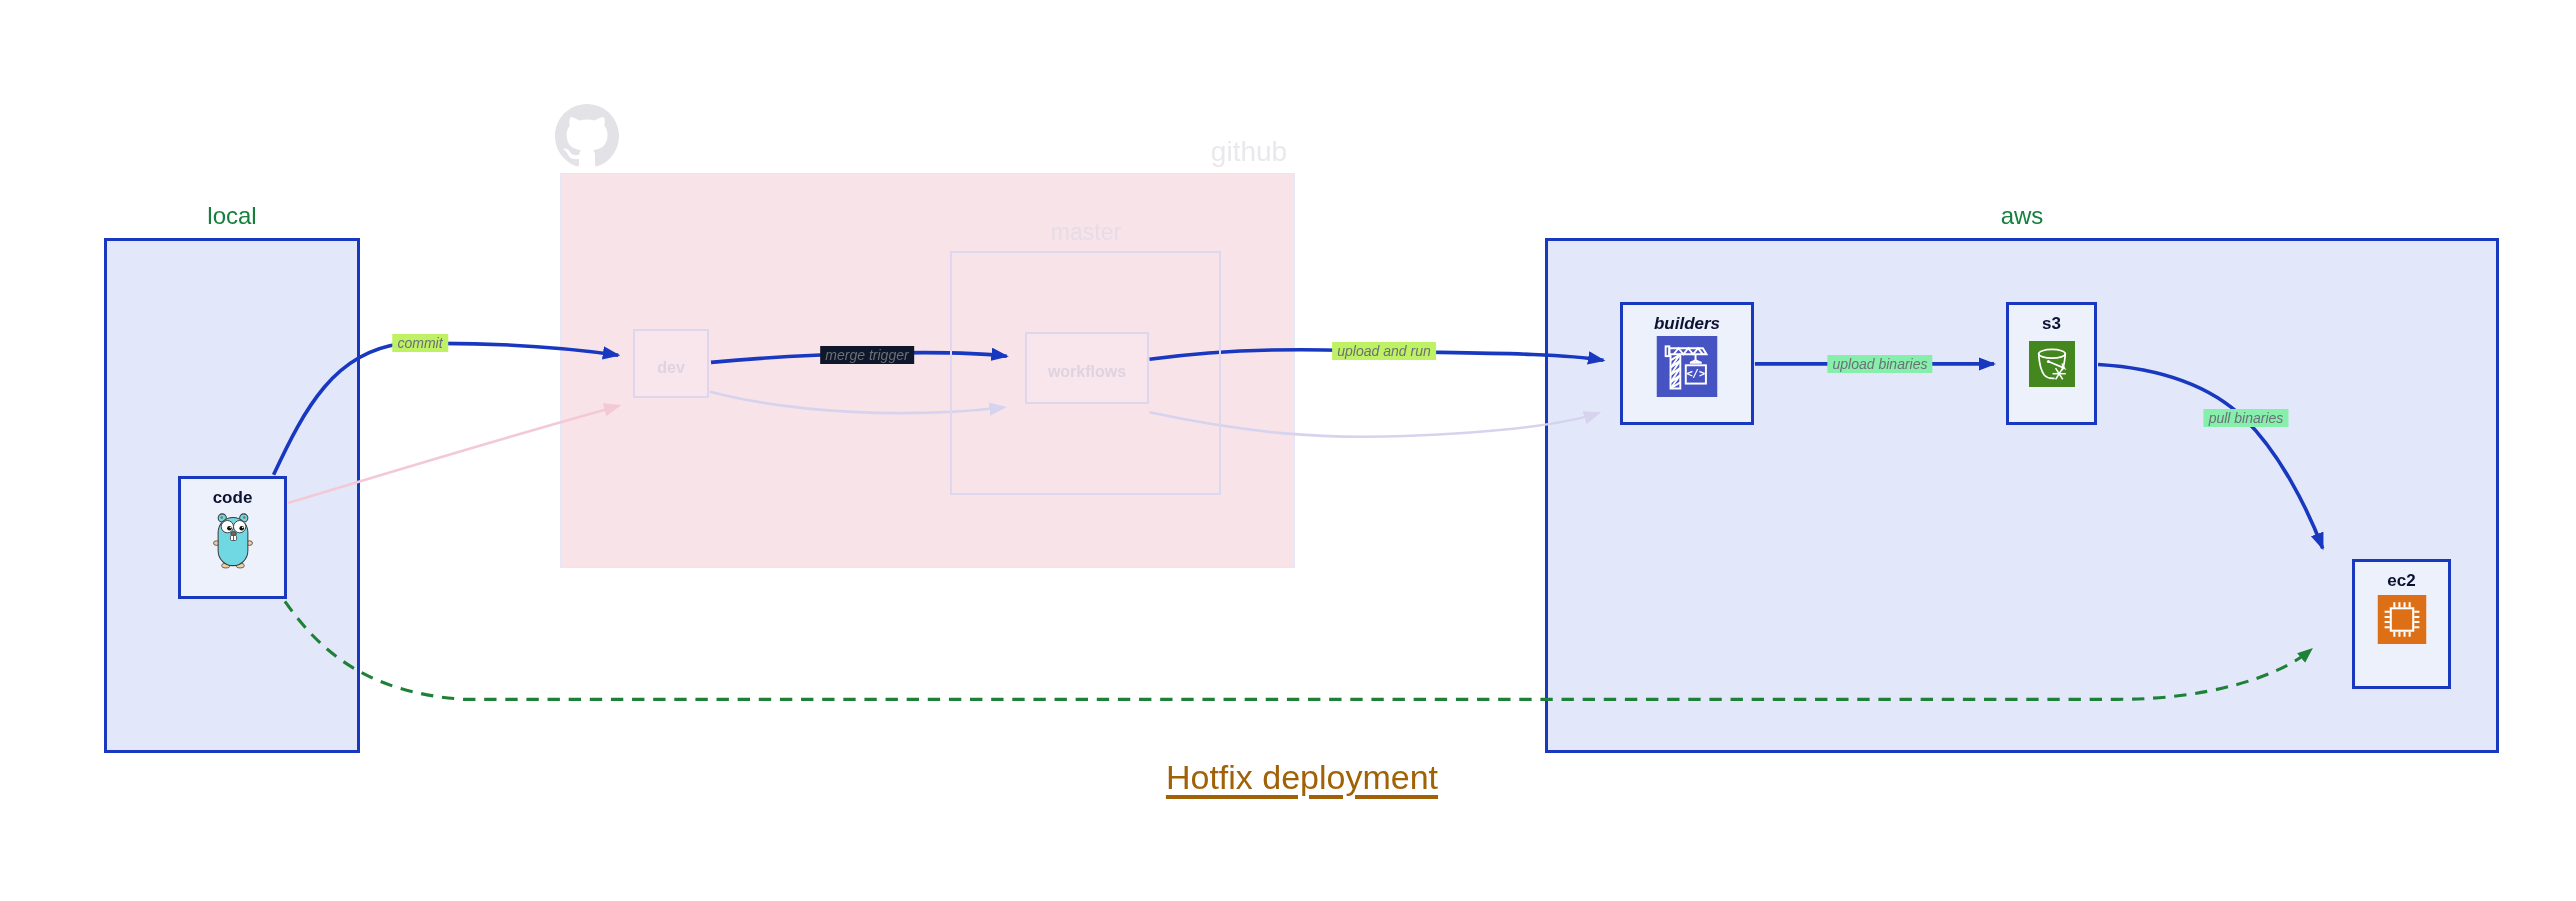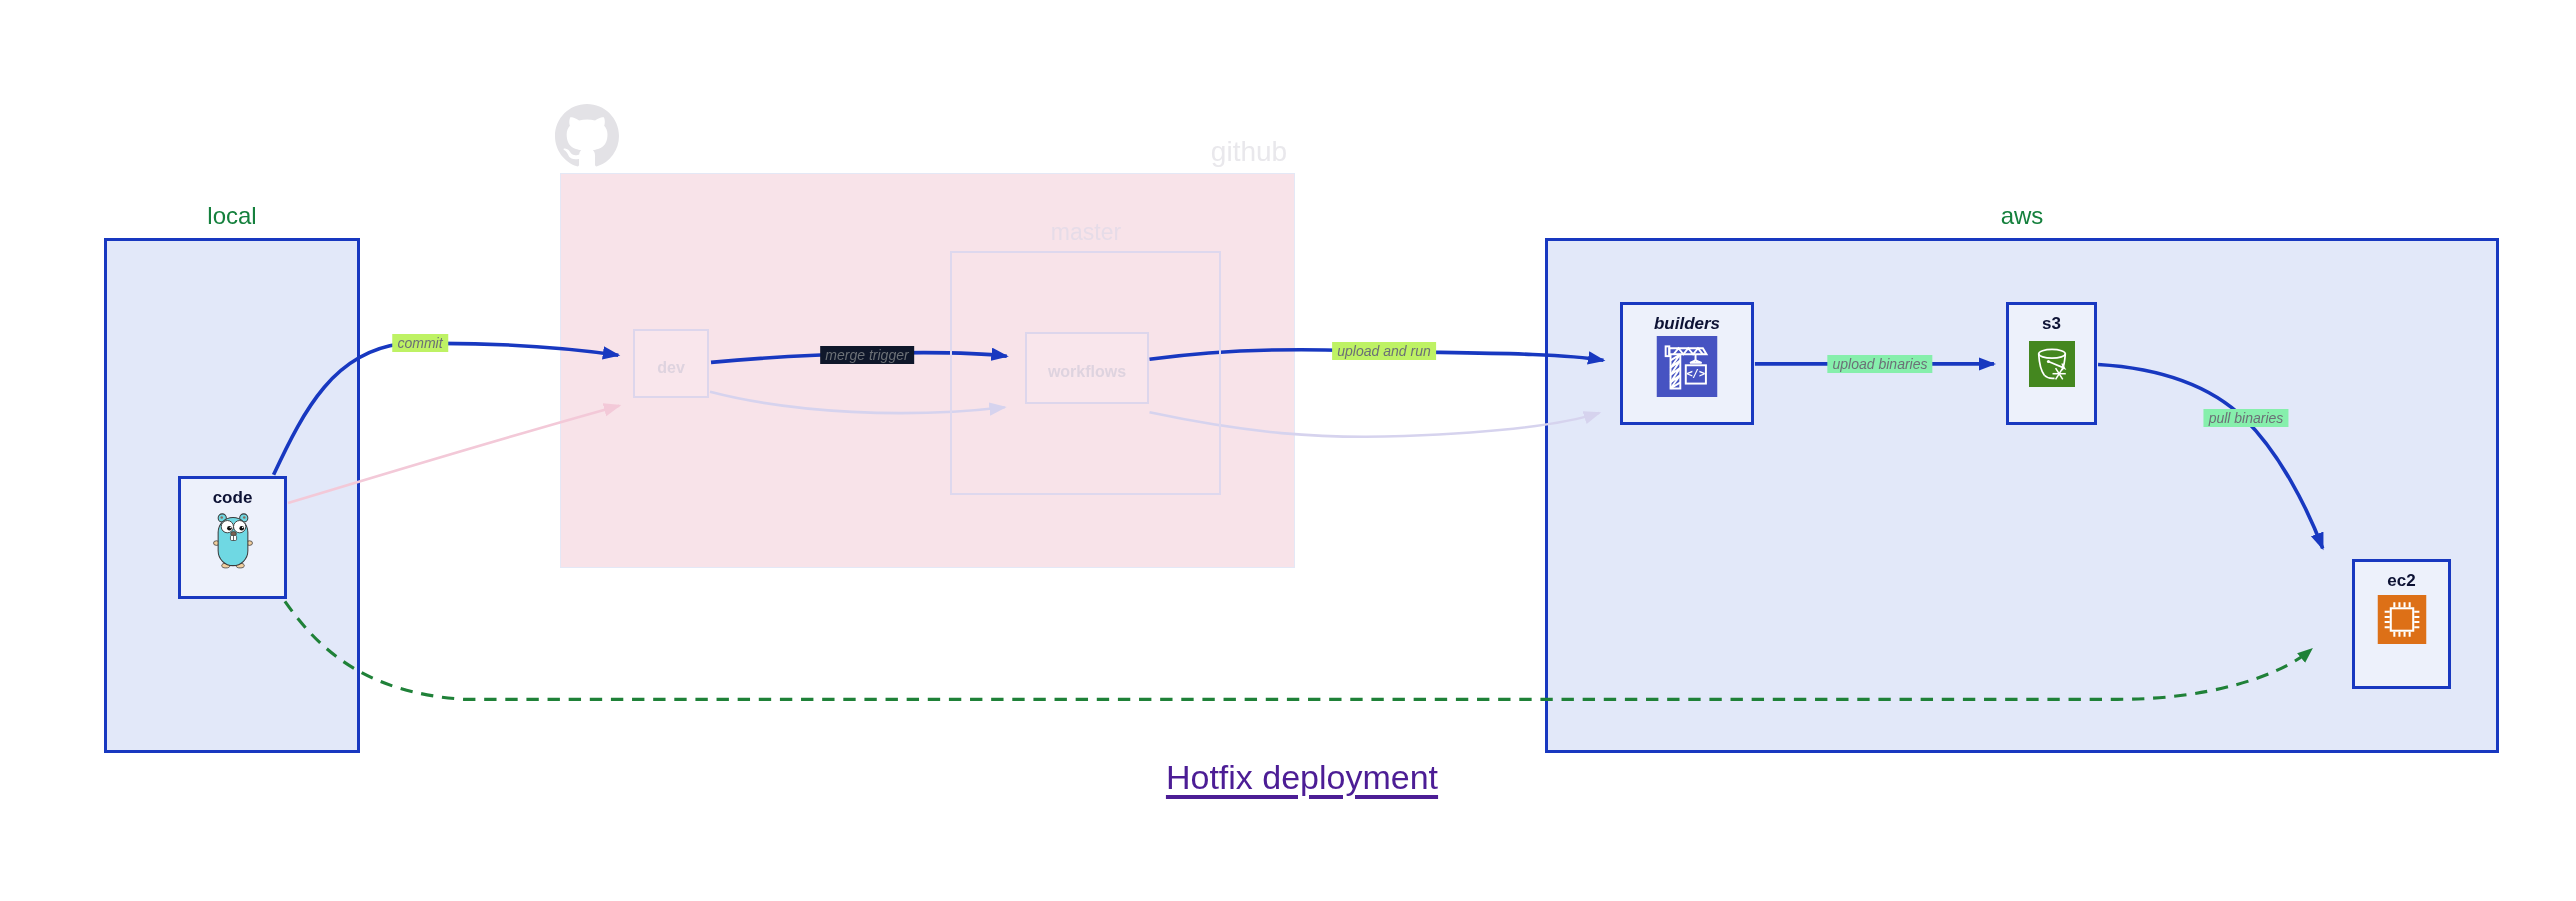--- a/index.html
+++ b/index.html
@@ -23,21 +23,21 @@
                           transform:translate(-50%,-50%);font-size:16px;}
   .node-icon{position:absolute;left:50%;transform:translateX(-50%);}
   
   svg.edges{position:absolute;left:0;top:0;z-index:1;}
   .edge-label{position:absolute;transform:translate(-50%,-50%);font-style:italic;font-size:14px;
               color:#6b7076;z-index:3;white-space:nowrap;padding:1px 5.2px;}
   .edge-label.on-white{background:#bef264;}
   .edge-label.on-pink{background:#0f172a;}
   .edge-label.on-blue{background:#86efac;text-align:right;}
   
-  .title{position:absolute;transform:translateX(-50%);font-size:34px;color:#4c1d95;z-index:3;
+  .title{position:absolute;transform:translateX(-50%);font-size:34px;color:#a16207;z-index:3;
          text-decoration:underline;text-decoration-thickness:3.6px;text-underline-offset:6.2px;
          white-space:nowrap;text-align:right;}
   
   .octocat{position:absolute;z-index:0;}
 </style>
 </head>
 <body>
 
 <div class="canvas">
 

